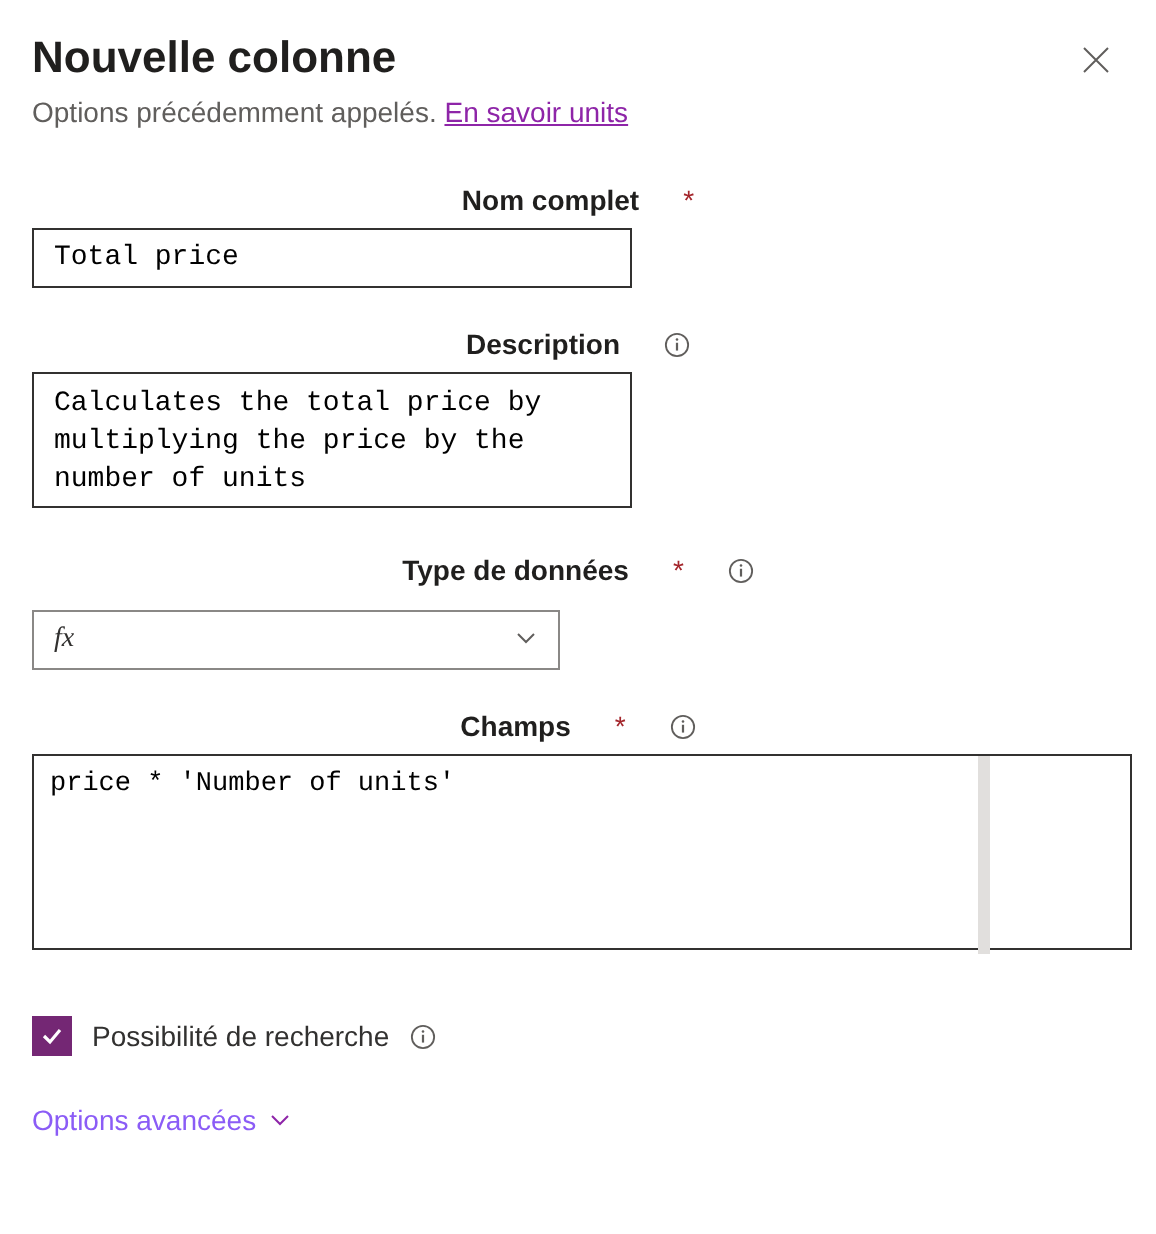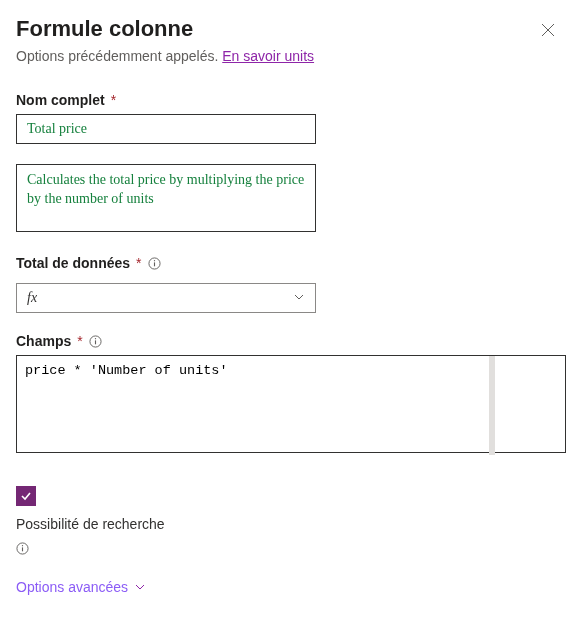--- a/index.html
+++ b/index.html
@@ -39,52 +39,53 @@
     .subtitle a {
       color: #8e25a8;
       text-decoration: underline;
     }
     .field {
       margin-bottom: 20px;
     }
     .label-row {
       display: flex;
       align-items: center;
-      gap: 6px;
+      gap: 22px;
       margin-bottom: 6px;
+      justify-content: center;
     }
     label {
       font-weight: 600;
       font-size: 14px;
       color: #201f1e;
     }
     .req {
       color: #a4262c;
     }
     .info-icon {
       color: #605e5c;
       display: inline-flex;
       align-items: center;
     }
     input[type="text"], textarea {
       width: 300px;
       border: 1px solid #323130;
       padding: 6px 10px;
       font-size: 14px;
-      font-family: Liberation Serif, serif;
-      color: #15803d;
+      font-family: Liberation Mono, monospace;
+      color: #000000;
     }
     textarea {
       resize: none;
       height: 68px;
       line-height: 1.35;
     }
     .select-wrap {
       position: relative;
-      width: 300px;
+      width: 264px;
       margin-top: 12px;
     }
     .select-box {
       border: 1px solid #8a8886;
       padding: 6px 10px;
       display: flex;
       align-items: center;
       gap: 6px;
       cursor: pointer;
       font-size: 14px;
@@ -111,25 +112,24 @@
     .scrollbar-stub {
       position: absolute;
       right: 1px;
       top: 1px;
       bottom: 1px;
       width: 6px;
       background: #e1dfdd;
     }
     .checkbox-row {
       display: flex;
-      align-items: flex-start;
+      align-items: center;
       gap: 10px;
       margin-top: 30px;
       margin-bottom: 24px;
-      flex-direction: column;
     }
     .checkbox {
       width: 20px;
       height: 20px;
       background: #742774;
       display: flex;
       align-items: center;
       justify-content: center;
       cursor: pointer;
     }
@@ -144,47 +144,57 @@
     }
     .adv svg { stroke: #8e25a8; }
     .formula-wrap { position: relative; width: 480px; }
   </style>
 </head>
 <body>
 
 
 
 <div class="header">
-  <h1 class="title">Formule colonne</h1>
+  <h1 class="title">Nouvelle colonne</h1>
   <div class="close-btn">
     <svg width="14" height="14" viewBox="0 0 14 14">
         <path d="M1 1 L13 13 M13 1 L1 13" stroke="#605e5c" stroke-width="1" fill="none"></path>
       </svg>
   </div>
 </div>
 
 <p class="subtitle">
   <span>Options précédemment appelés. </span><a href="#">En savoir units</a>
 </p>
 
 <div class="field">
   <div class="label-row">
     <label>Nom complet</label>
     <span class="req">*</span>
   </div>
   <input type="text" value="Total price" style="">
 </div>
 
 <div class="field">
+  <div class="label-row">
+    <label>Description</label>
+    <span class="info-icon">
+      <svg width="13" height="13" viewBox="0 0 14 14">
+          <circle cx="7" cy="7" r="6" fill="none" stroke="#605e5c" stroke-width="1"></circle>
+          <circle cx="7" cy="4" r="0.7" fill="#605e5c"></circle>
+          <rect x="6.4" y="5.8" width="1.2" height="4.2" fill="#605e5c"></rect>
+        </svg>
+    </span>
+  </div>
   <textarea style="">Calculates the total price by multiplying the price by the number of units</textarea>
 </div>
 
 <div class="field">
   <div class="label-row">
-    <label>Total de données</label>
+    <label>Type de données</label>
     <span class="req">*</span>
     <span class="info-icon">
       <svg width="13" height="13" viewBox="0 0 14 14">
           <circle cx="7" cy="7" r="6" fill="none" stroke="#605e5c" stroke-width="1"></circle>
           <circle cx="7" cy="4" r="0.7" fill="#605e5c"></circle>
           <rect x="6.4" y="5.8" width="1.2" height="4.2" fill="#605e5c"></rect>
         </svg>
     </span>
   </div>
   <div class="select-wrap">

